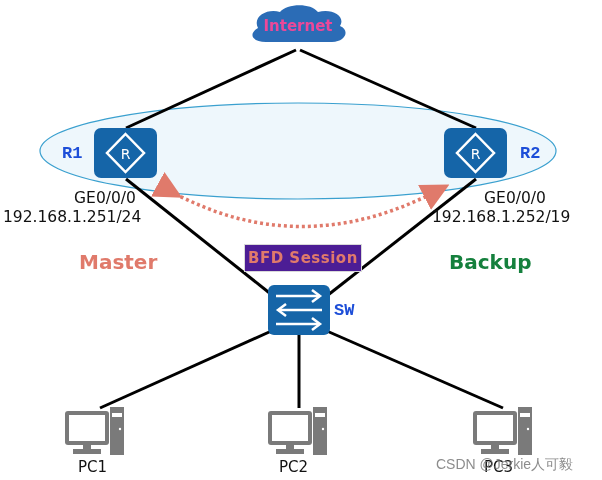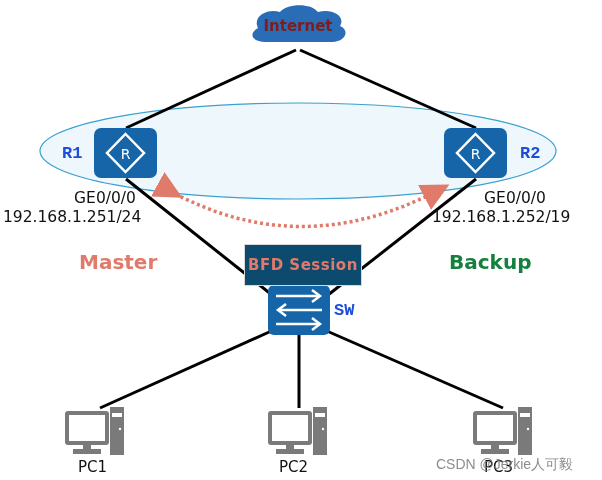--- a/index.html
+++ b/index.html
@@ -3,21 +3,21 @@
 <meta charset="utf-8">
 <style>
   html, body { margin:0; padding:0; background:#ffffff; }
   body { width:602px; height:480px; position:relative; overflow:hidden; font-family:"DejaVu Sans", sans-serif; }
   svg { position:absolute; left:0; top:0; }
   .lbl { position:absolute; white-space:nowrap; }
   .node-name { font-family:Liberation Mono, monospace; font-weight:bold; font-size:17px; color:#1d4ed8; }
   .iface { font-family:"DejaVu Sans", sans-serif; font-size:15.5px; color:#111; text-align:center; line-height:20px; }
   .role { font-family:"DejaVu Sans", sans-serif; font-weight:bold; font-size:20px;margin-top:19px; }
   .pc-name { font-family:"DejaVu Sans", sans-serif; font-size:15px; color:#111; }
-  .bfd { font-family:"DejaVu Sans", sans-serif; font-weight:bold; font-size:15px; letter-spacing:0.5px; padding:11px 3px; border:1px solid #d9d9d9; background:#0c4a6e; }
+  .bfd { font-family:"DejaVu Sans", sans-serif; font-weight:bold; font-size:15px; letter-spacing:0.5px; padding:4px 3px; border:1px solid #d9d9d9; background:#4c1d95; }
   .watermark { font-family:"Liberation Sans", sans-serif; font-size:14px; color:rgba(120,120,120,0.85);text-align:center; }
 </style>
 </head>
 <body>
 
 <svg width="602" height="480" viewBox="0 0 602 480">
   <defs>
     <marker id="arrowRed" markerWidth="8" markerHeight="8" refX="4" refY="4" orient="auto">
       <path d="M0,0 L8,4 L0,8 z" fill="#e07a6b"></path>
     </marker>
@@ -88,21 +88,21 @@
         <rect x="520" y="413" width="10" height="4" fill="#fff"></rect>
         <circle cx="528" cy="429" r="1.2" fill="#fff"></circle>
         <rect x="473" y="411" width="44" height="34" rx="3" fill="#7a7a7a"></rect>
         <rect x="477" y="415" width="36" height="26" fill="#fff"></rect>
         <rect x="491" y="445" width="8" height="4" fill="#7a7a7a"></rect>
         <rect x="481" y="449" width="28" height="5" fill="#7a7a7a"></rect>
       </g>
     </g>
 </svg>
 
-<div class="lbl" style="left:263px;top:17px;width:70px;text-align:center;color:#7f1d1d;font-weight:bold;font-size:15px;">Internet</div>
+<div class="lbl" style="left:263px;top:17px;width:70px;text-align:center;color:#ec4899;font-weight:bold;font-size:15px;">Internet</div>
 
 <div class="lbl node-name" style="left:62px;top:144px;">R1</div>
 <div class="lbl node-name" style="left:510px;top:144px;margin-left:10px;">R2</div>
 
 <div class="lbl iface" style="left:60px;top:188px;width:90px;">GE0/0/0</div>
 <div class="lbl iface" style="left:3px;top:207px;">192.168.1.251/24</div>
 <div class="lbl iface" style="left:470px;top:188px;width:90px;">GE0/0/0</div>
 <div class="lbl iface" style="left:432px;top:207px;">192.168.1.252/19</div>
 
 <div class="lbl role" style="left: 79px; top: 231px; color: rgb(224, 122, 107);">Master</div>

